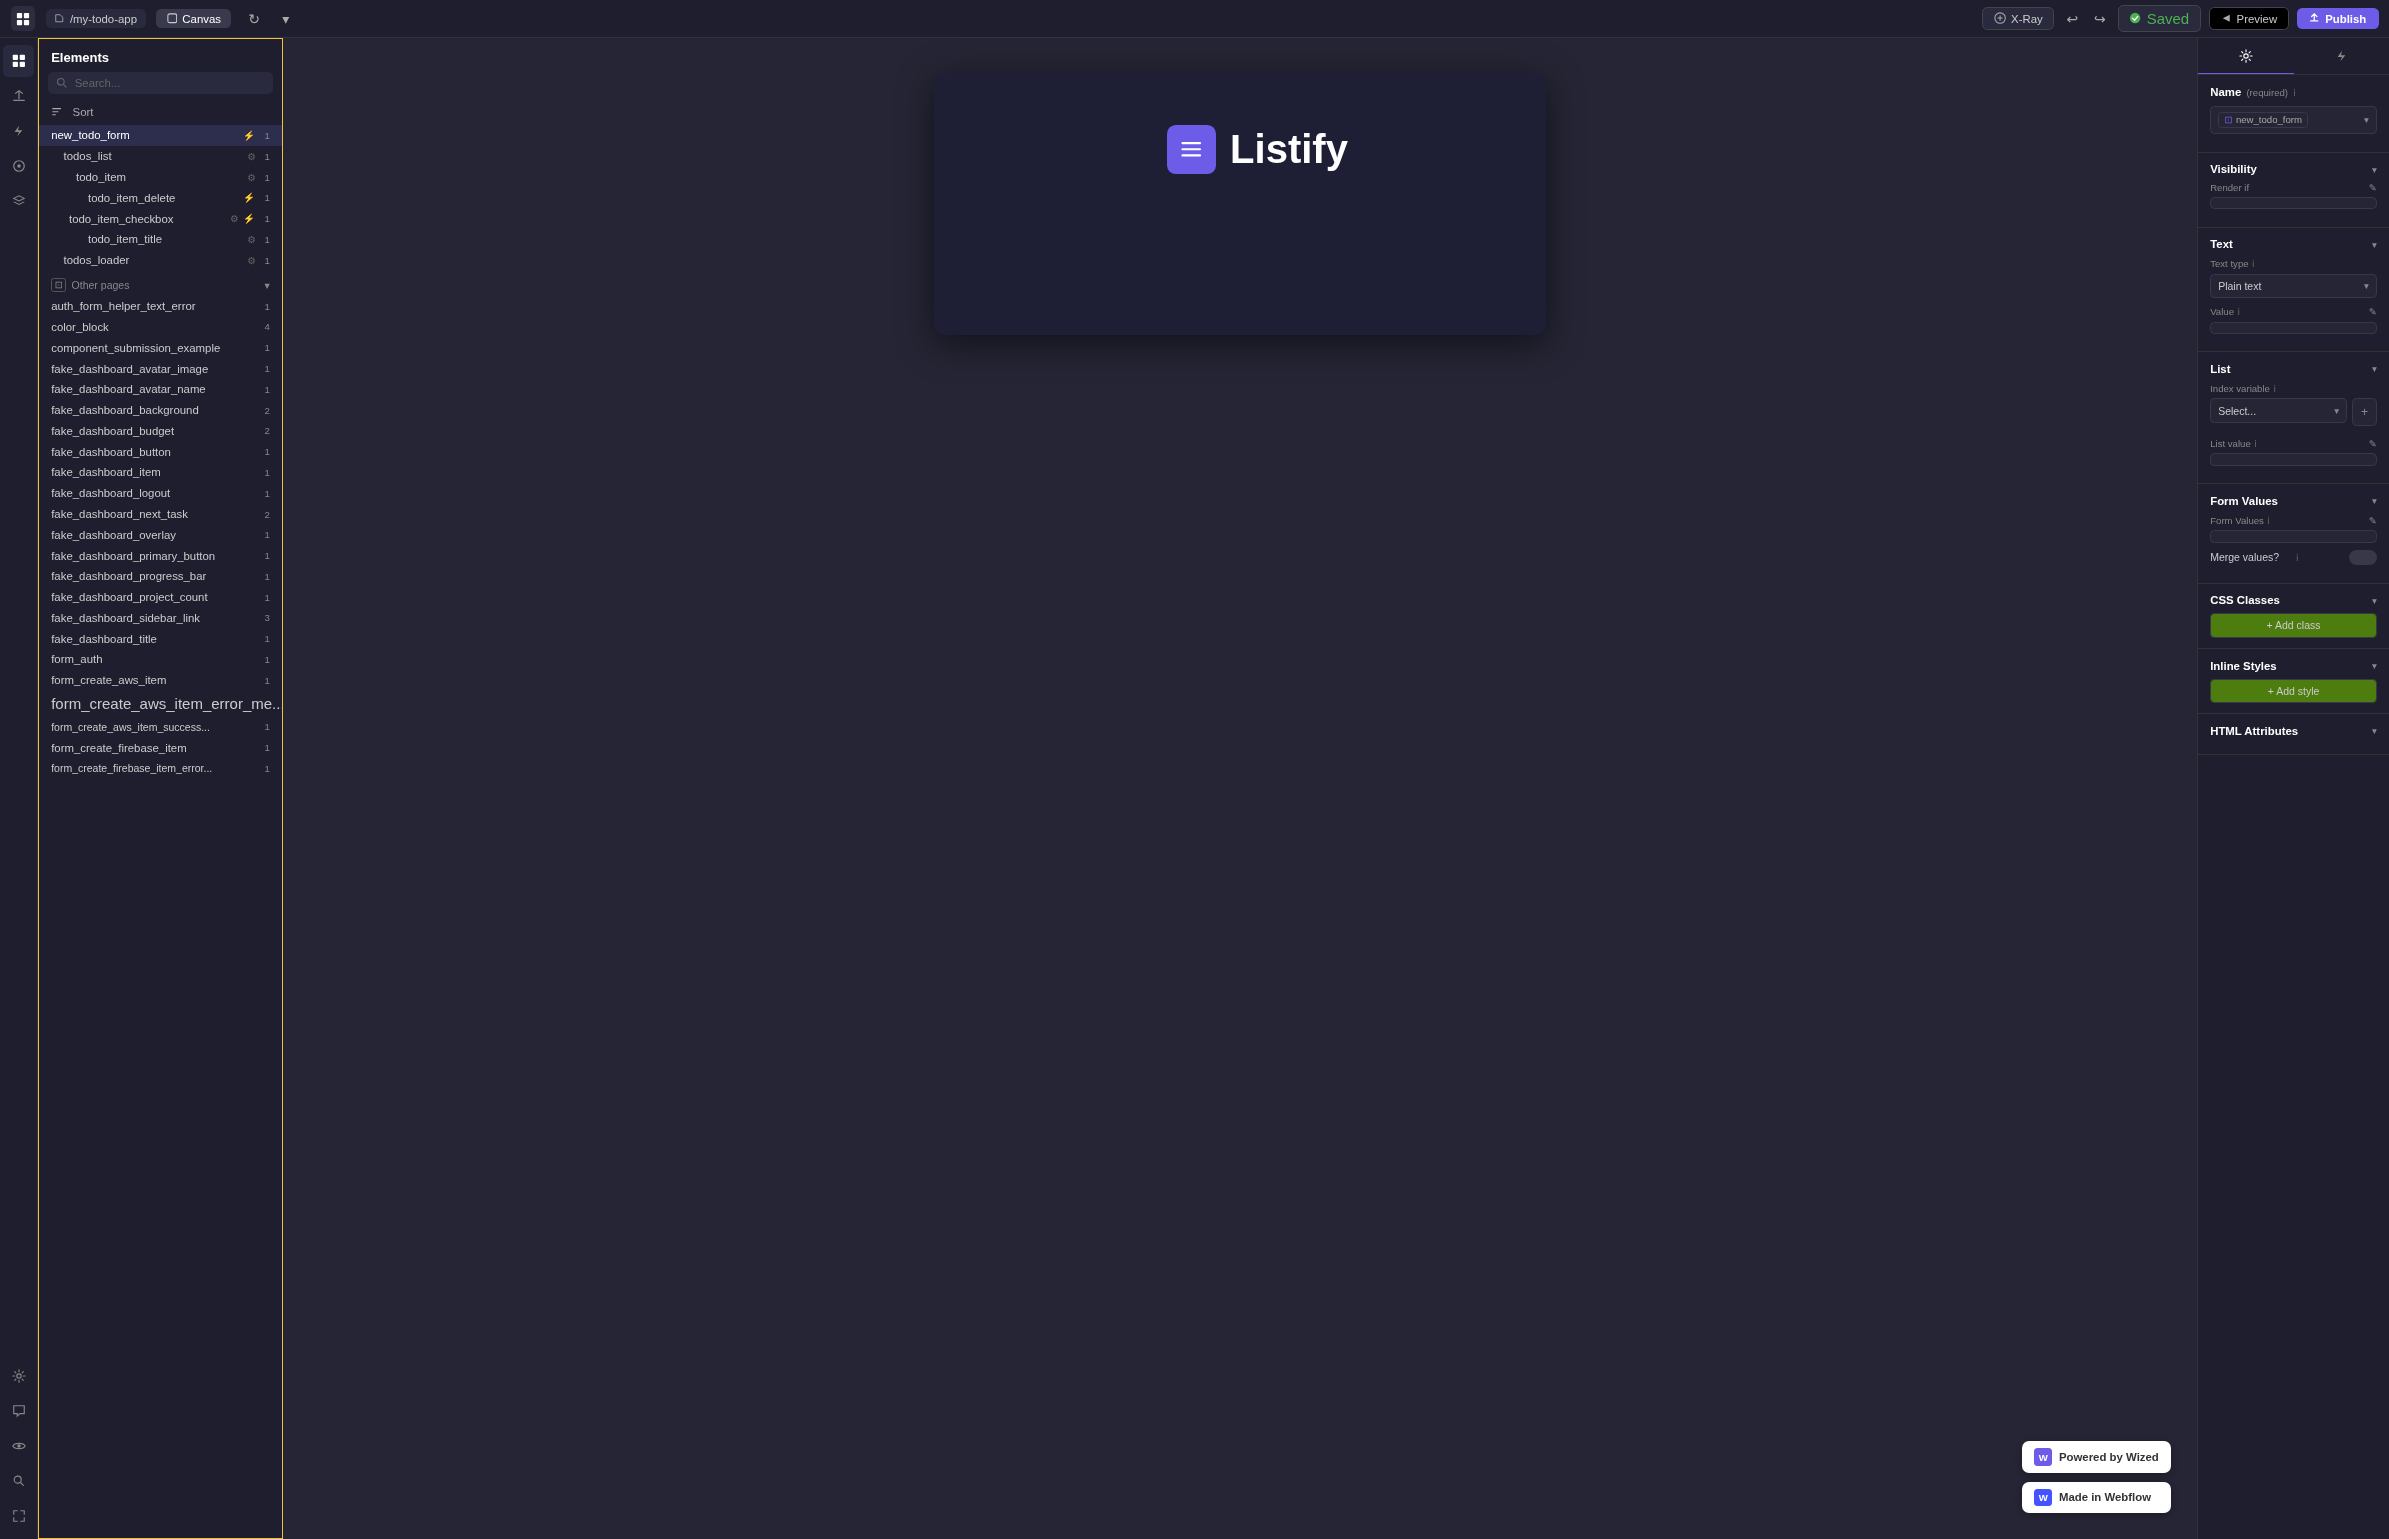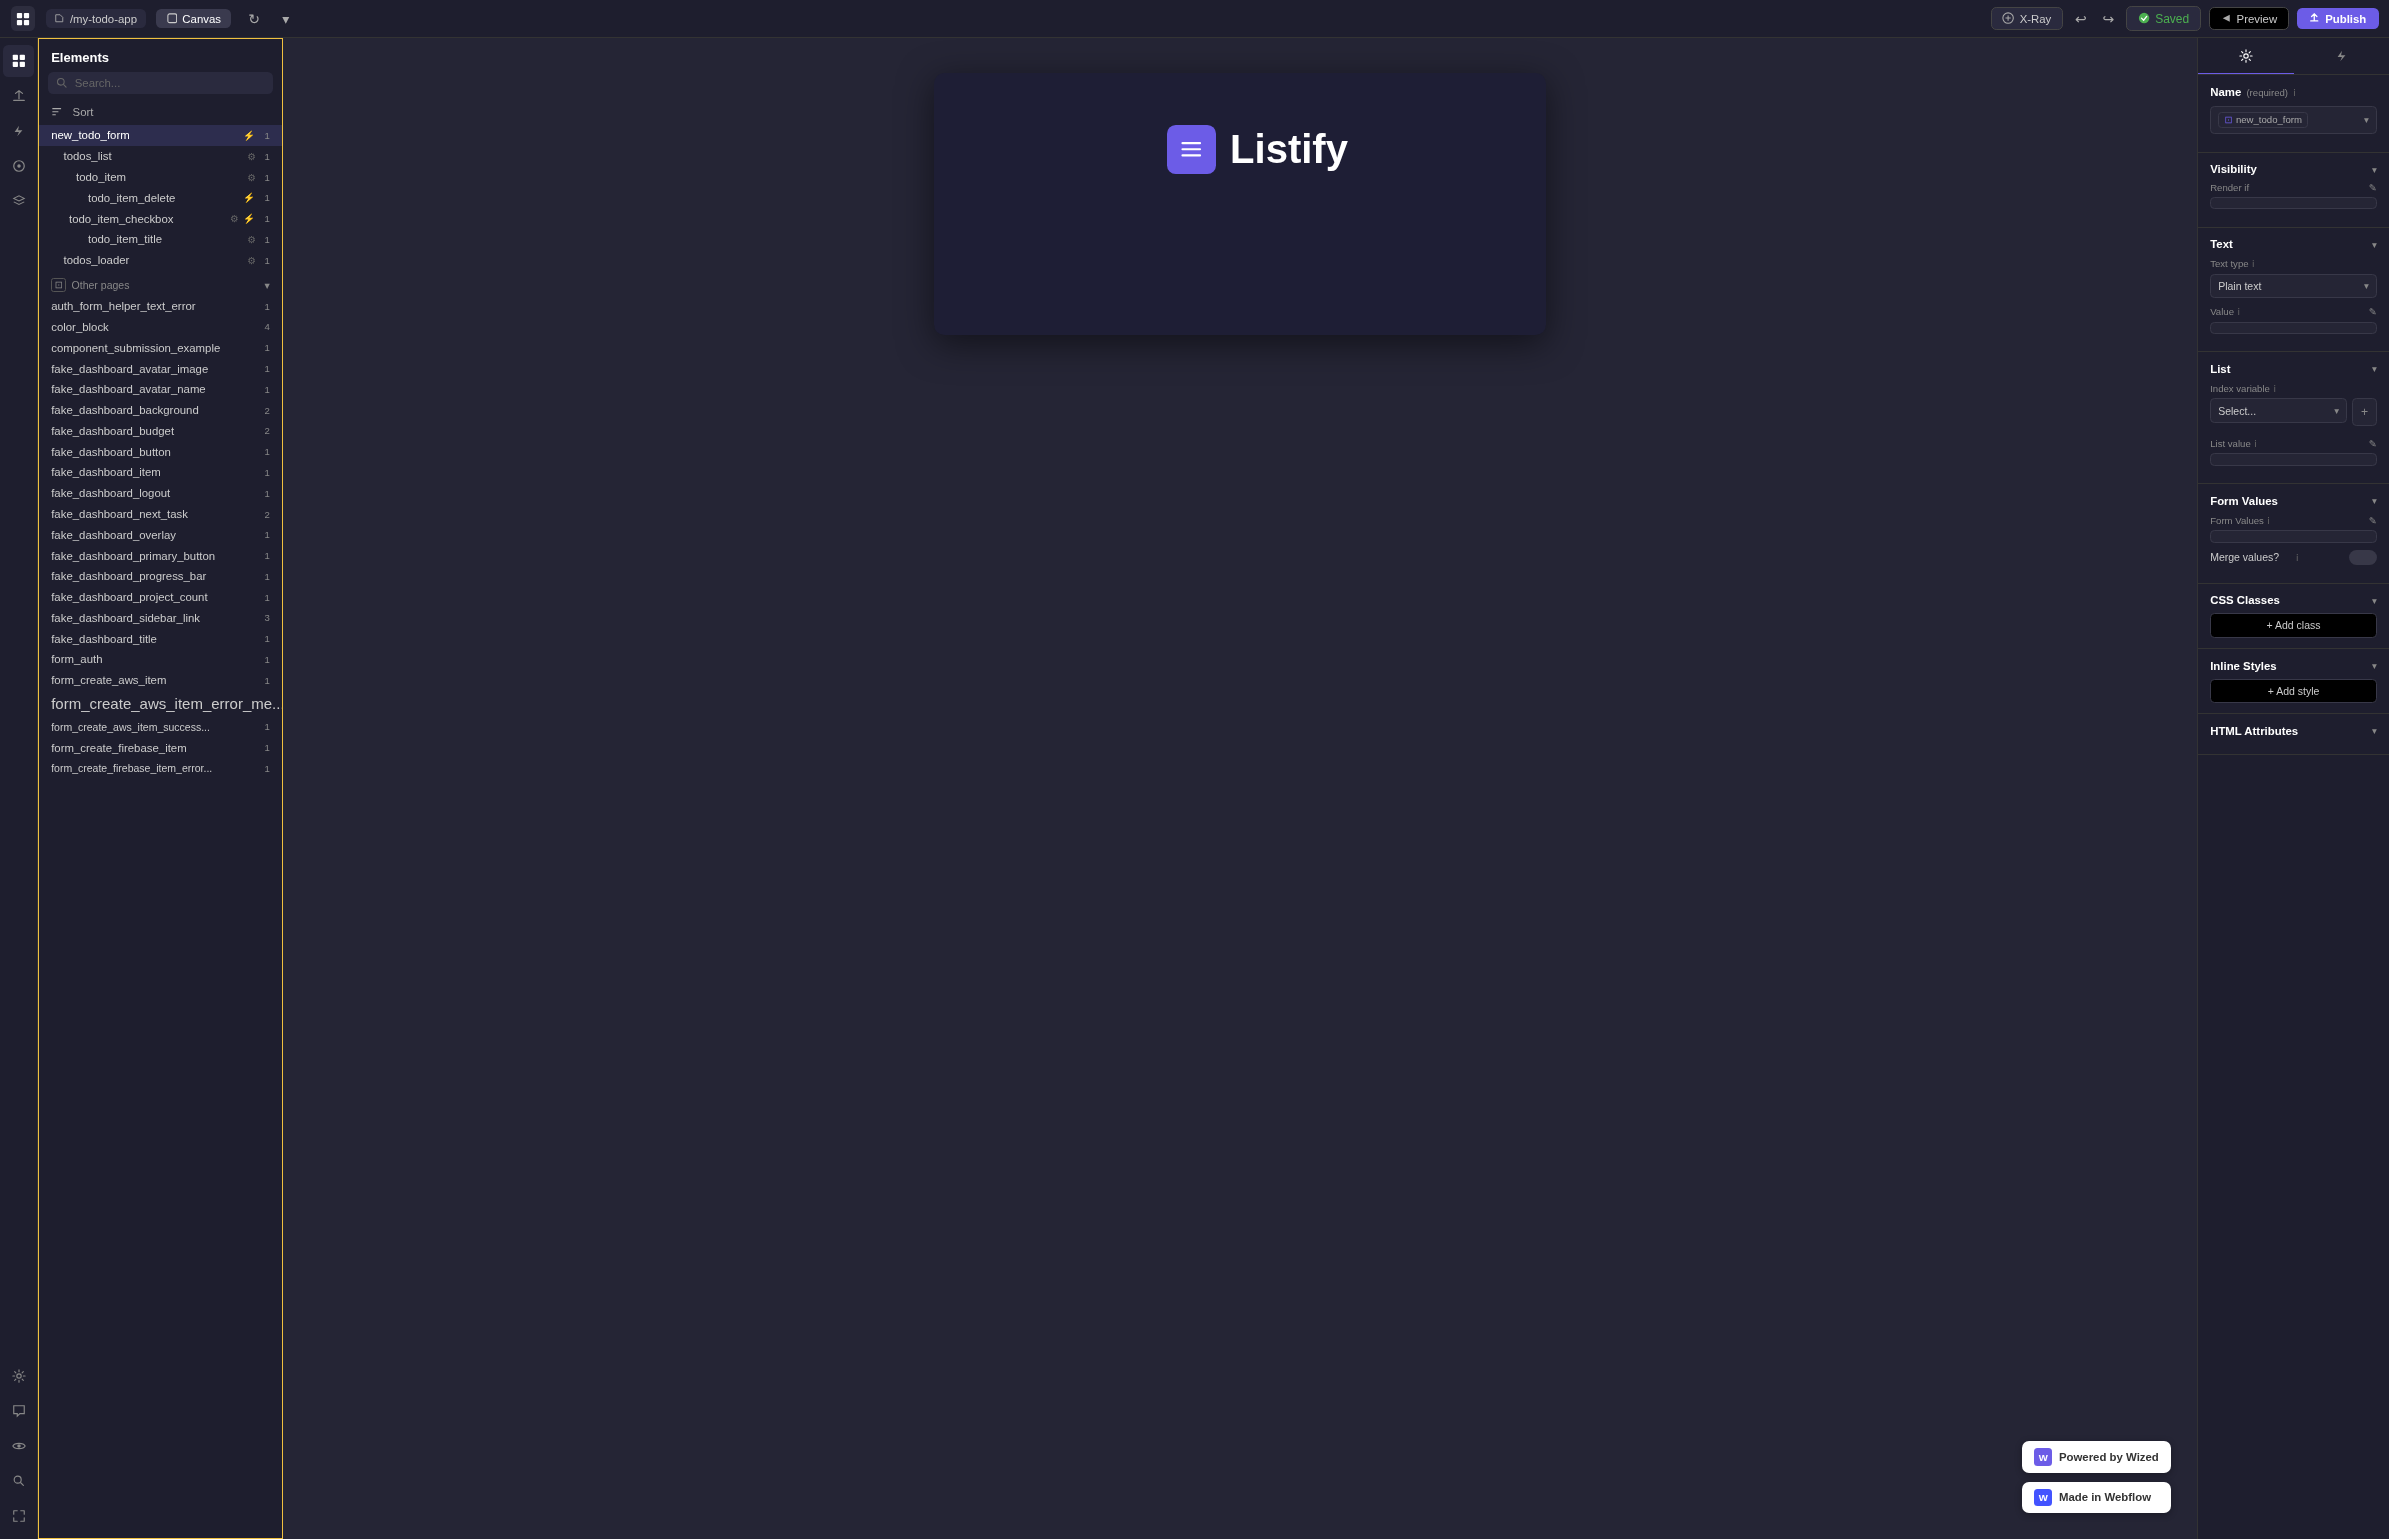--- a/index.html
+++ b/index.html
@@ -13,21 +13,21 @@
     .topbar-logo svg { width: 14px; height: 14px; }
     .topbar-file { display: flex; align-items: center; gap: 5.2px; color: #ccc; font-size: 11.4px; background: #2a2a3e; border-radius: 5.2px; padding: 3.5px 8.7px; cursor: pointer; }
     .topbar-tab { display: flex; align-items: center; gap: 5.2px; color: #ccc; font-size: 11.4px; background: #2a2a3e; border-radius: 5.2px; padding: 3.5px 10.5px; cursor: pointer; }
     .topbar-tab.active { background: #3a3a4e; color: #fff; }
     .topbar-refresh { width: 24.5px; height: 24.5px; display: flex; align-items: center; justify-content: center; cursor: pointer; color: #aaa; }
     .topbar-chevron { width: 17.5px; height: 17.5px; display: flex; align-items: center; justify-content: center; cursor: pointer; color: #aaa; }
     .topbar-spacer { flex: 1; }
     .topbar-right { display: flex; align-items: center; gap: 8.7px; }
     .btn-xray { display: flex; align-items: center; gap: 5.2px; color: #ccc; font-size: 11.4px; background: #2a2a3e; border-radius: 5.2px; padding: 4.4px 10.5px; cursor: pointer; border: 0.9px solid #444; }
     .btn-undo, .btn-redo { background: none; border: none; color: #aaa; cursor: pointer; font-size: 14px; padding: 3.5px; }
-    .btn-saved { display: flex; align-items: center; gap: 5.2px; color: #4caf50; font-size: 12px; background: #2a2a3e; border-radius: 5.2px; padding: 4.4px 10.5px; cursor: pointer; border: 0.9px solid #444; }
+    .btn-saved { display: flex; align-items: center; gap: 5.2px; color: #4caf50; font-size: 15px; background: #2a2a3e; border-radius: 5.2px; padding: 4.4px 10.5px; cursor: pointer; border: 0.9px solid #444; }
     .btn-preview { display: flex; align-items: center; gap: 5.2px; color: #ccc; font-size: 11.4px; background: #000000; border-radius: 5.2px; padding: 4.4px 10.5px; cursor: pointer; border: 0.9px solid #444; }
     .btn-publish { display: flex; align-items: center; gap: 5.2px; color: #fff; font-size: 11.4px; background: #6c5ce7; border-radius: 5.2px; padding: 4.4px 12.2px; cursor: pointer; border: none; font-weight: 600; }
 
     
     .main { display: flex; flex: 1; overflow: hidden; }
 
     
     .icon-rail {
       width: 38px; background: #1e1e2e; border-right: 0.9px solid #333; display: flex; flex-direction: column; align-items: center; padding: 7px 0; gap: 3.5px; flex-shrink: 0;
     }
@@ -95,21 +95,21 @@
     .rp-tab { flex: 1; display: flex; align-items: center; justify-content: center; padding: 10.5px; cursor: pointer; color: #888; font-size: 14px; }
     .rp-tab.active { color: #fff; border-bottom: 1.7px solid #6c5ce7; }
 
     .rp-section { padding: 10.5px 12.2px; border-bottom: 0.9px solid #333; }
     .rp-section-header { display: flex; align-items: center; justify-content: space-between; margin-bottom: 7px; }
     .rp-section-title { font-size: 11.4px; font-weight: 600; color: #fff; }
     .rp-chevron { color: #888; font-size: 9.6px; }
     .rp-label { font-size: 9.6px; color: #888; margin-bottom: 3.5px; display: flex; align-items: center; gap: 3.5px; }
     .rp-input { background: #252535; border: 0.9px solid #383848; border-radius: 4.4px; padding: 5.2px 7px; color: #ccc; font-size: 10.5px; width: 100%; display: flex; align-items: center; justify-content: space-between; margin-bottom: 7px; cursor: pointer; }
     .rp-select { background: #252535; border: 0.9px solid #383848; border-radius: 4.4px; padding: 5.2px 7px; color: #ccc; font-size: 10.5px; width: 100%; display: flex; align-items: center; justify-content: space-between; margin-bottom: 7px; cursor: pointer; }
-    .rp-add-btn { background: #000000; border: 0.9px solid #383848; border-radius: 4.4px; padding: 5.2px 7px; color: #ccc; font-size: 10.5px; width: 100%; display: flex; align-items: center; justify-content: center; gap: 5.2px; cursor: pointer; margin-top: 3.5px; }
+    .rp-add-btn { background: #4d7c0f; border: 0.9px solid #383848; border-radius: 4.4px; padding: 5.2px 7px; color: #ccc; font-size: 10.5px; width: 100%; display: flex; align-items: center; justify-content: center; gap: 5.2px; cursor: pointer; margin-top: 3.5px; }
     .rp-toggle { width: 28px; height: 15.7px; background: #383848; border-radius: 7.9px; position: relative; cursor: pointer; }
     .rp-toggle-row { display: flex; align-items: center; justify-content: space-between; margin-bottom: 7px; }
     .name-badge { background: #252535; border: 0.9px solid #383848; border-radius: 3.5px; padding: 1.7px 5.2px; font-size: 9.6px; color: #aaa; display: flex; align-items: center; gap: 3.5px; }
   </style>
 </head>
 <body>
 
 <div class="topbar">
   <div class="topbar-logo">
     <svg viewBox="0 0 16 16" fill="white">

